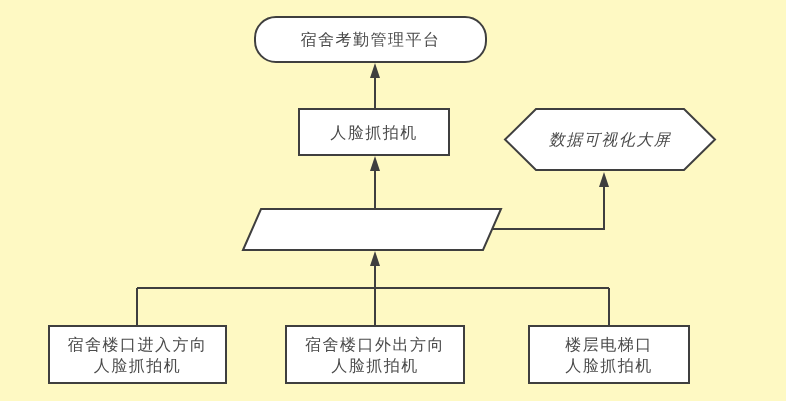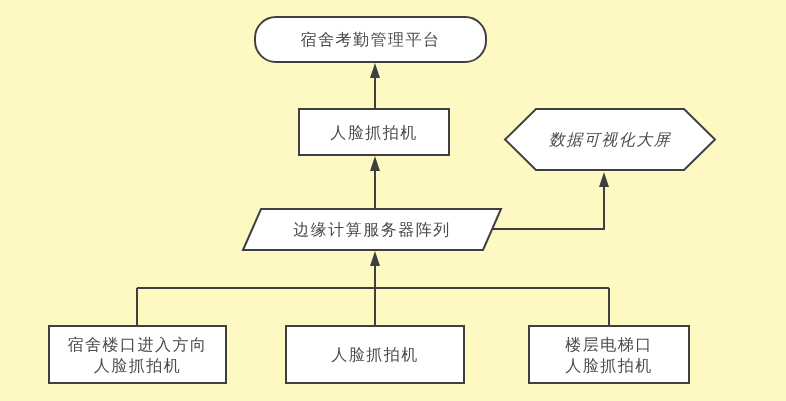--- a/index.html
+++ b/index.html
@@ -88,30 +88,28 @@
   </div>
 
   <div class="node-label pos-cloud">
     <span>人脸抓拍机</span>
   </div>
 
   <div class="node-label pos-screen">
     <span>数据可视化大屏</span>
   </div>
 
-  <div class="node-label pos-edge">
-    <span>边缘计算服务器阵列</span>
-  </div>
 
   <div class="node-label pos-cam-entry">
     <span>宿舍楼口进入方向</span>
     <span>人脸抓拍机</span>
   </div>
 
   <div class="node-label pos-cam-exit">
+    <span>宿舍楼口外出方向</span>
     <span>人脸抓拍机</span>
   </div>
 
   <div class="node-label pos-cam-elev">
     <span>楼层电梯口</span>
     <span>人脸抓拍机</span>
   </div>
 
 </div>
 

